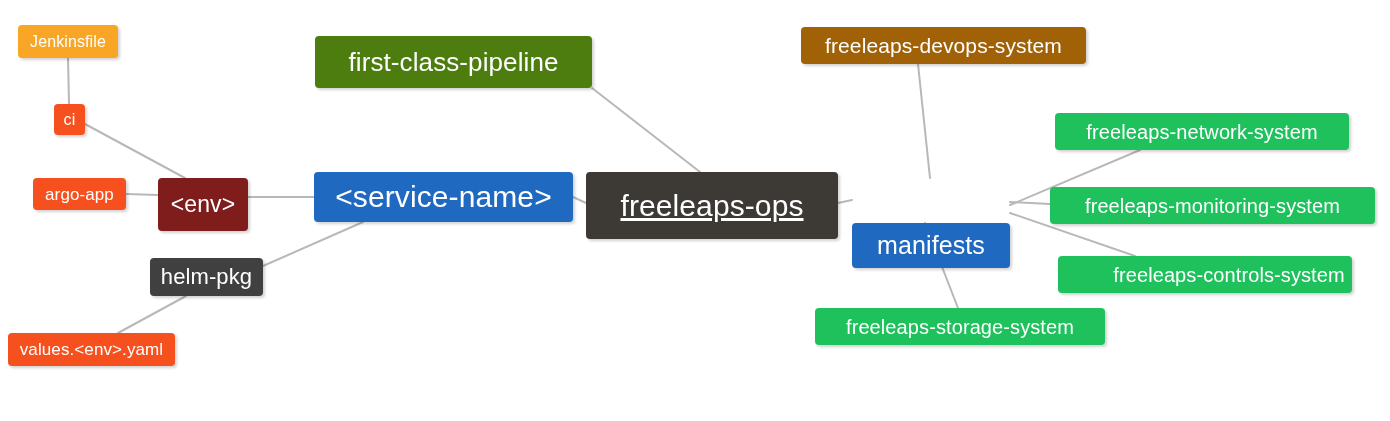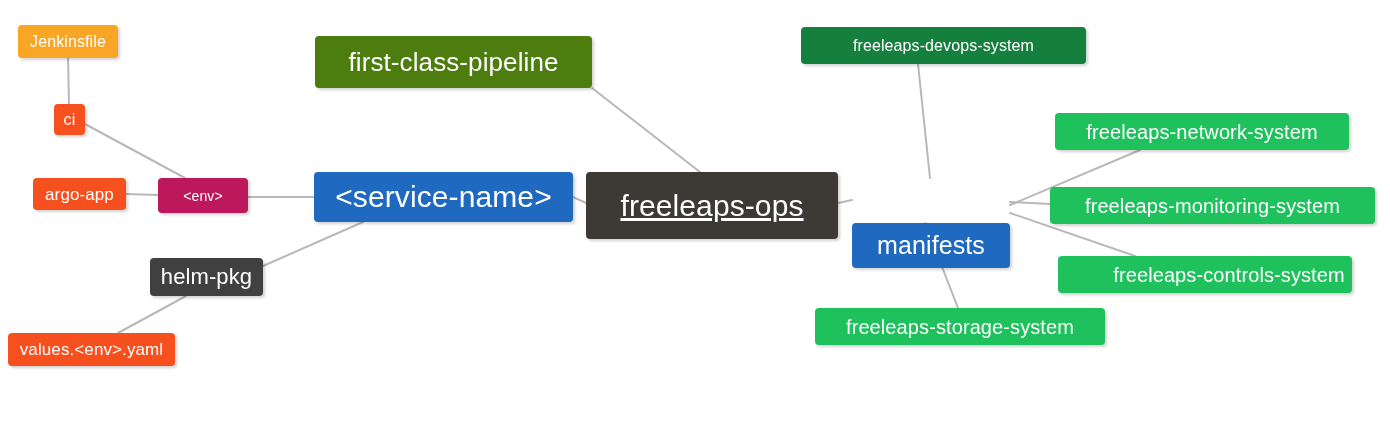--- a/index.html
+++ b/index.html
@@ -56,23 +56,23 @@
       <line x1="158" y1="195" x2="126" y2="194" stroke="#b8b8b8" stroke-width="2" stroke-linecap="round"></line>
       <line x1="185" y1="178" x2="85" y2="124" stroke="#b8b8b8" stroke-width="2" stroke-linecap="round"></line>
       <line x1="69" y1="104" x2="68" y2="58" stroke="#b8b8b8" stroke-width="2" stroke-linecap="round"></line>
       <line x1="186" y1="296" x2="118" y2="333" stroke="#b8b8b8" stroke-width="2" stroke-linecap="round"></line>
     </svg>
   <div id="node-layer">
       <div class="mm-node" style="left: 586px; top: 172px; width: 252px; height: 67px; background: rgb(61, 57, 53); font-size: 30px; text-decoration: underline;">freeleaps-ops</div>
       <div class="mm-node" style="left: 315px; top: 36px; width: 277px; height: 52px; background: #4d7c0f; font-size: 26px;">first-class-pipeline</div>
       <div class="mm-node" style="left: 314px; top: 172px; width: 259px; height: 50px; background: rgb(31, 105, 192); font-size: 30px;">&lt;service-name&gt;</div>
       <div class="mm-node" style="left: 852px; top: 178px; width: 158px; height: 45px; background: rgb(31, 105, 192); font-size: 25px; margin-top: 45px;">manifests</div>
-      <div class="mm-node" style="left: 158px; top: 178px; width: 90px; height: 35px; background: #be185d; font-size: 14px;">&lt;env&gt;</div>
+      <div class="mm-node" style="left: 158px; top: 178px; width: 90px; height: 53px; background: #7f1d1d; font-size: 23px;">&lt;env&gt;</div>
       <div class="mm-node" style="left: 150px; top: 258px; width: 113px; height: 38px; background: #404040; font-size: 22px;">helm-pkg</div>
-      <div class="mm-node" style="left: 801px; top: 27px; width: 285px; height: 37px; background: #15803d; font-size: 16px;">freeleaps-devops-system</div>
+      <div class="mm-node" style="left: 801px; top: 27px; width: 285px; height: 37px; background: #a16207; font-size: 21px;">freeleaps-devops-system</div>
       <div class="mm-node" style="left: 1055px; top: 113px; width: 294px; height: 37px; background: rgb(30, 193, 92); font-size: 20px;">freeleaps-network-system</div>
       <div class="mm-node" style="left: 1050px; top: 187px; width: 325px; height: 37px; background: rgb(30, 193, 92); font-size: 20px;">freeleaps-monitoring-system</div>
       <div class="mm-node" style="left: 1058px; top: 256px; width: 294px; height: 37px; background: rgb(30, 193, 92); font-size: 20px; padding-left: 48px;">freeleaps-controls-system</div>
       <div class="mm-node" style="left: 815px; top: 308px; width: 290px; height: 37px; background: rgb(30, 193, 92); font-size: 20px;">freeleaps-storage-system</div>
       <div class="mm-node" style="left: 18px; top: 25px; width: 100px; height: 33px; background: rgb(249, 166, 38); font-size: 16px;">Jenkinsfile</div>
       <div class="mm-node" style="left: 54px; top: 104px; width: 31px; height: 31px; background: rgb(247, 80, 31); font-size: 16px;">ci</div>
       <div class="mm-node" style="left: 33px; top: 178px; width: 93px; height: 32px; background: rgb(247, 80, 31); font-size: 17px;">argo-app</div>
       <div class="mm-node" style="left: 8px; top: 333px; width: 167px; height: 33px; background: rgb(247, 80, 31); font-size: 17px;">values.&lt;env&gt;.yaml</div>
     </div>
 </div>

